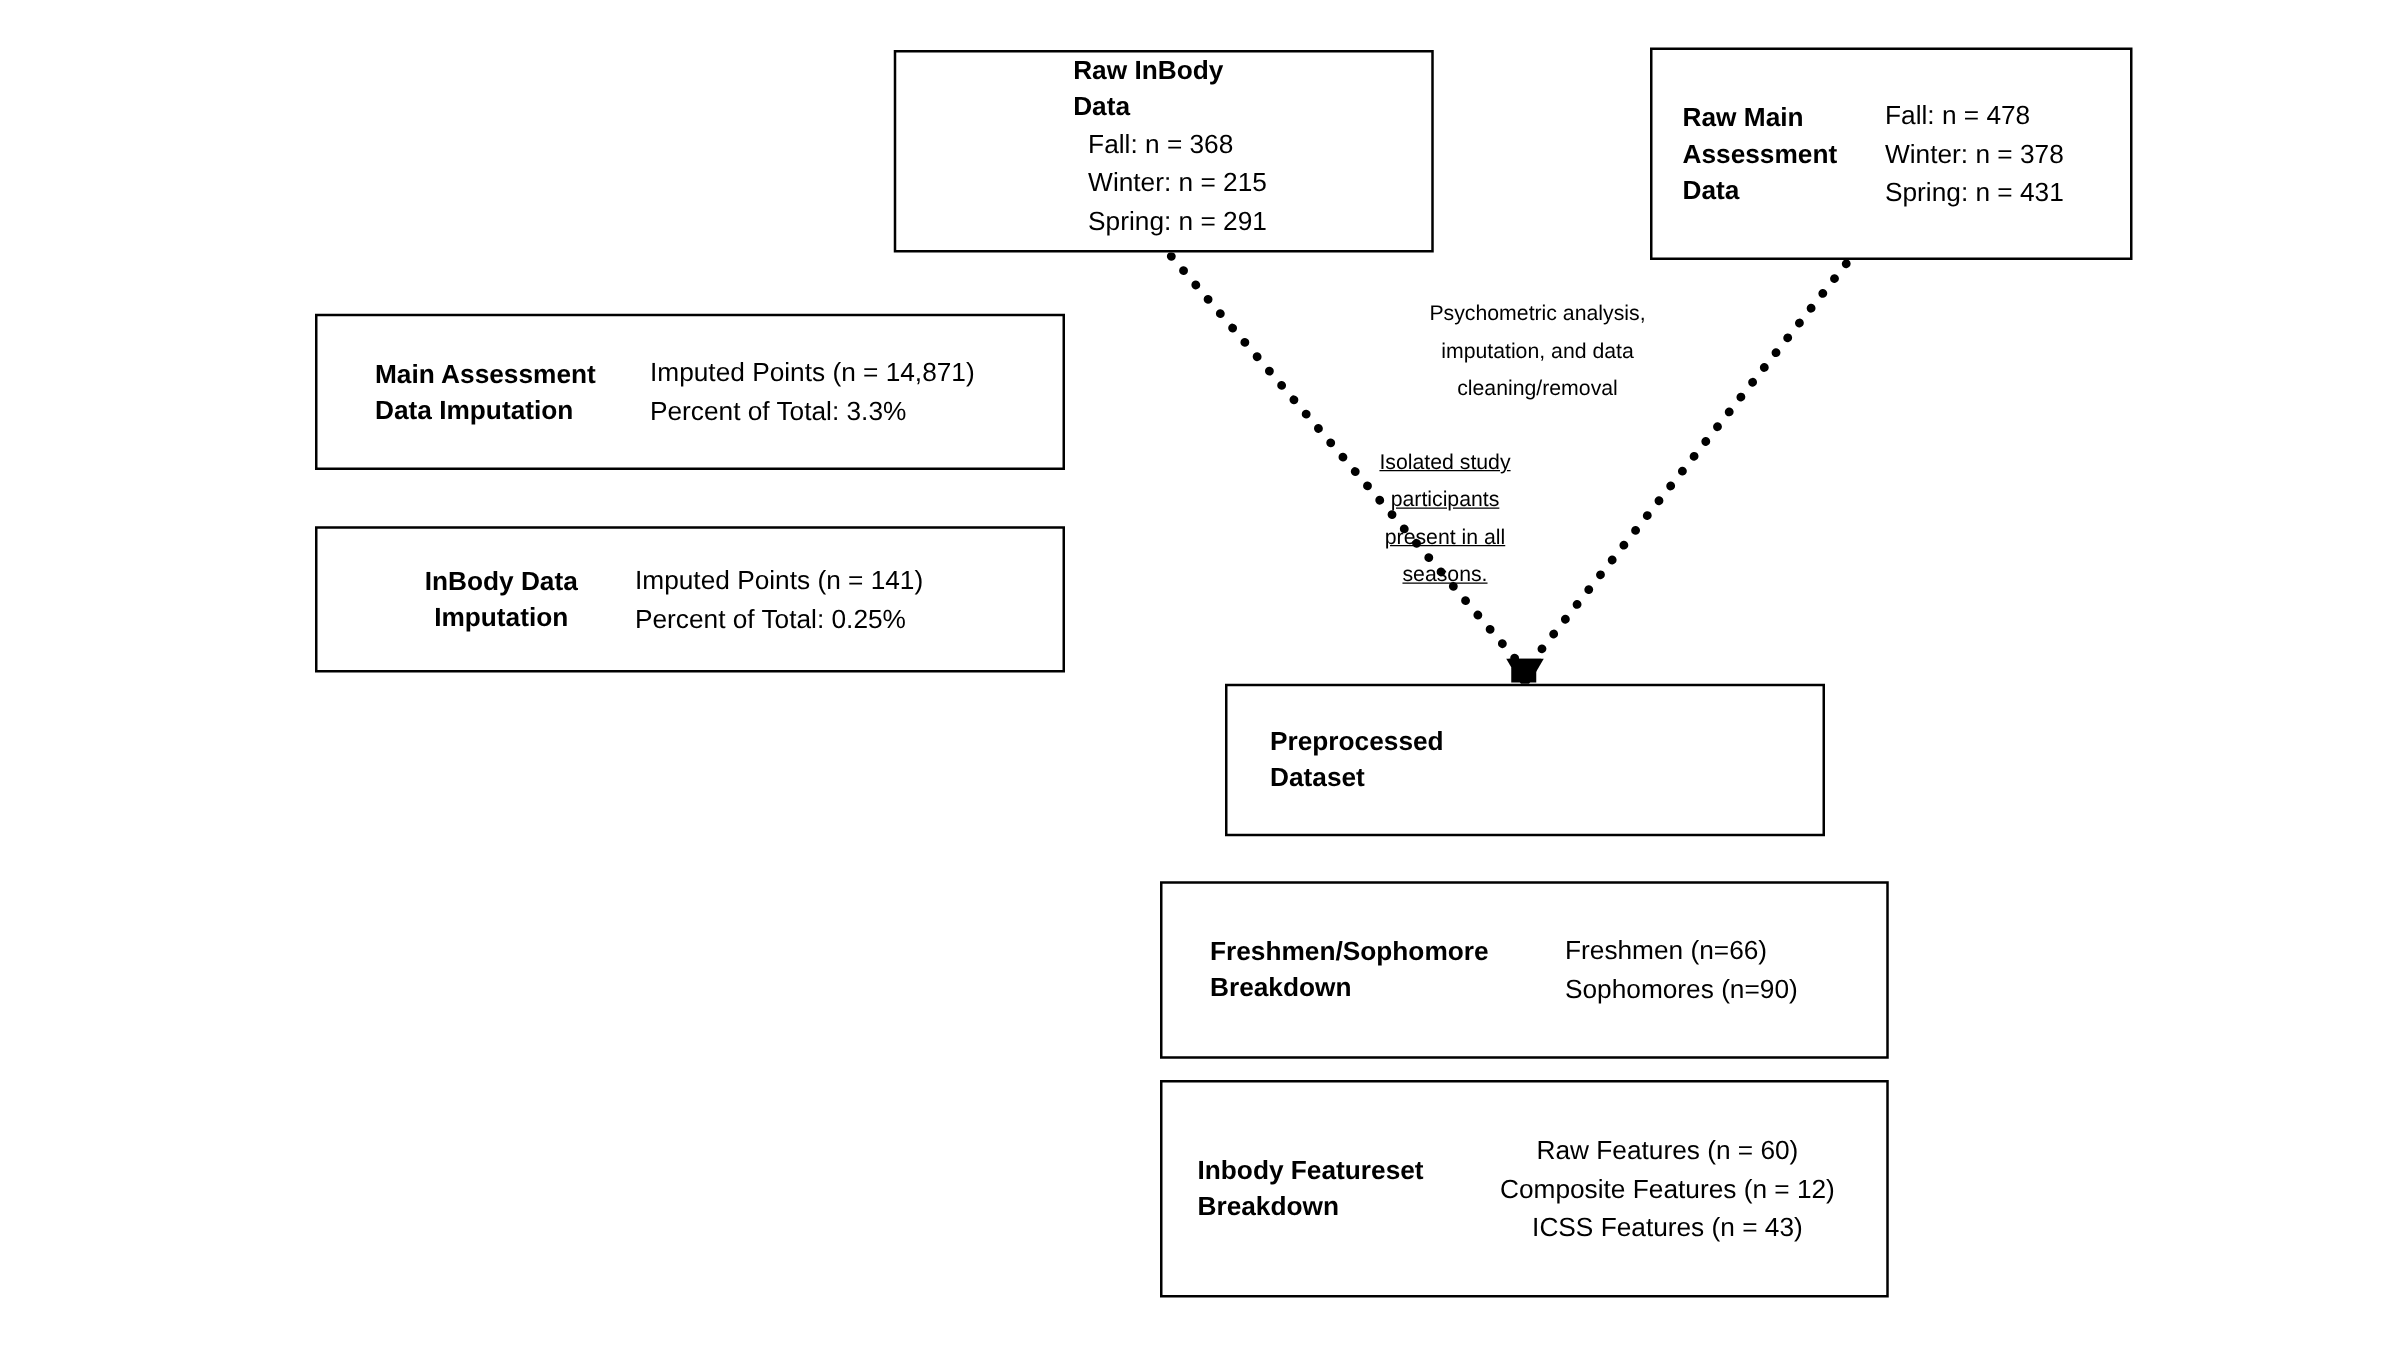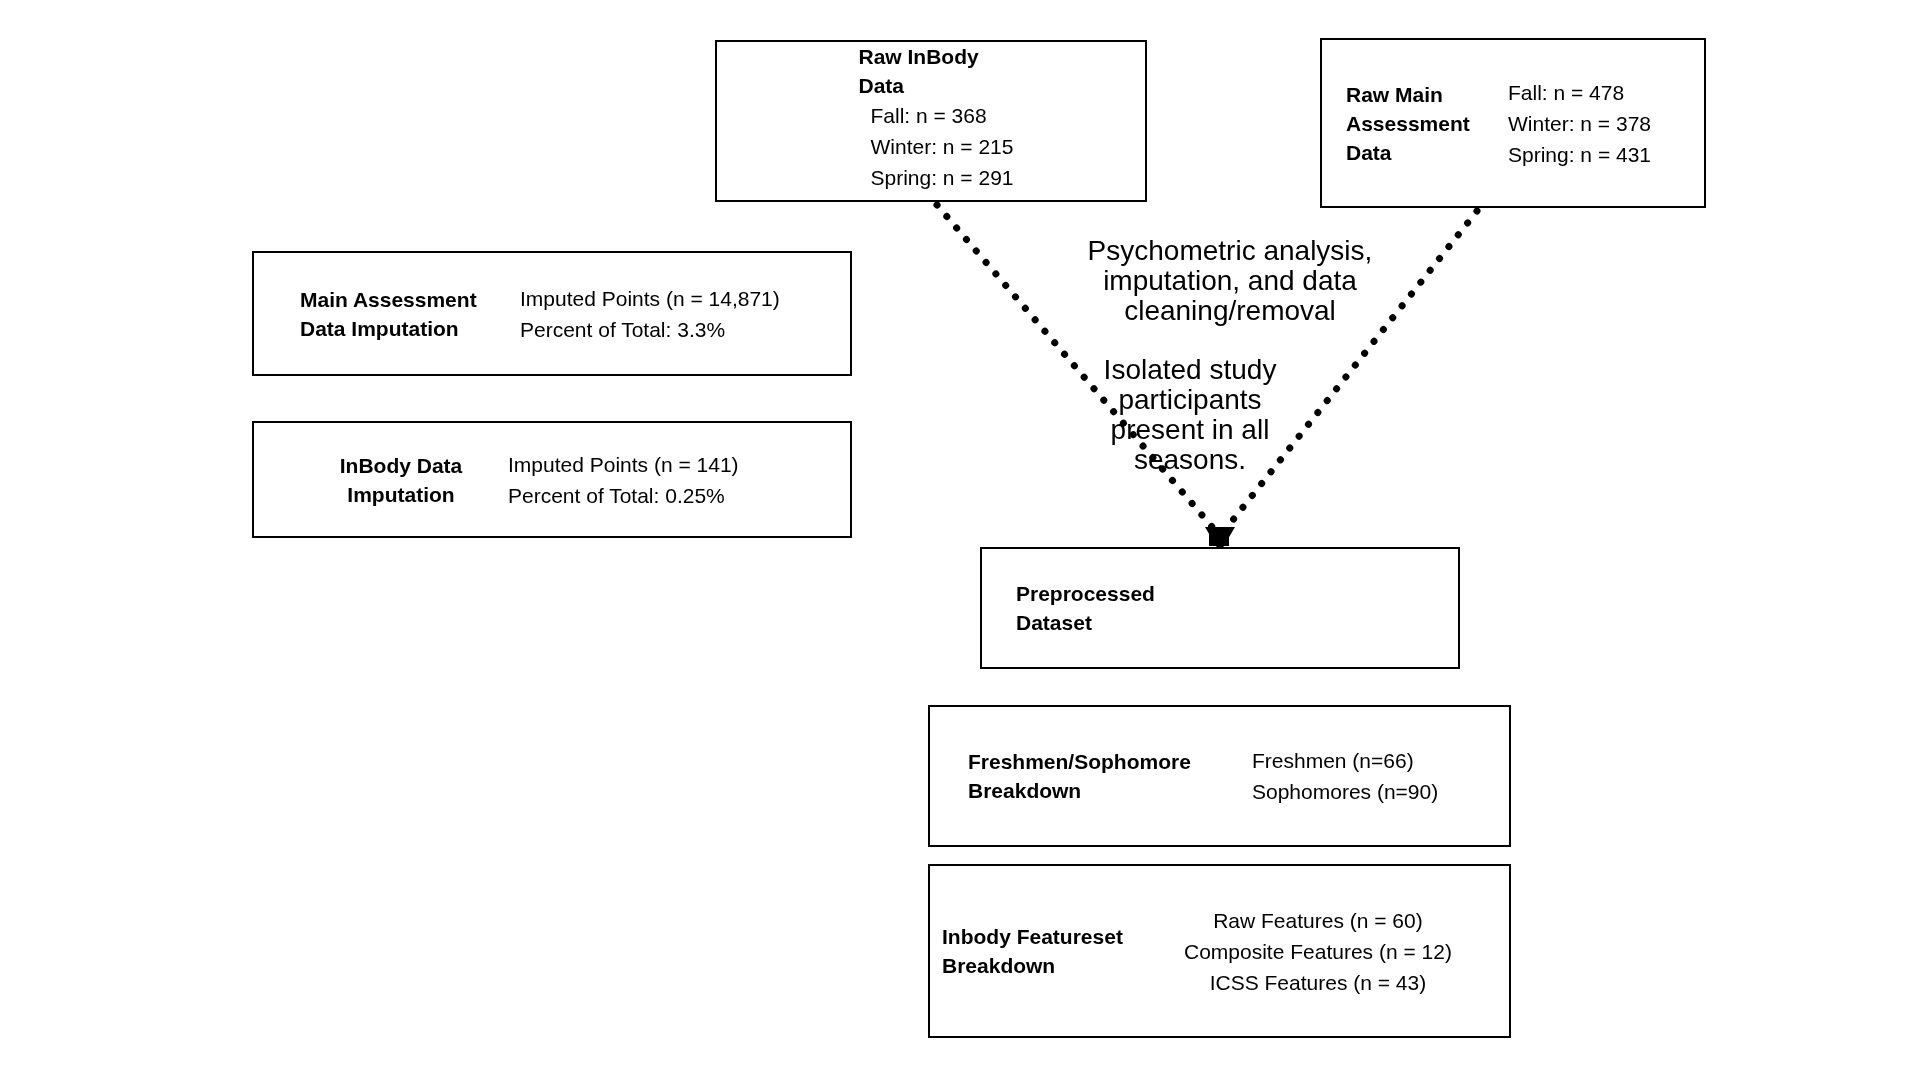--- a/index.html
+++ b/index.html
@@ -73,36 +73,36 @@
 
   #node-preprocessed     { left: 980px;  top: 547px; width: 480px; height: 122px; }
   #node-preprocessed .node-title { width: 158px; margin-left: 34px; }
   #node-preprocessed .node-body  { margin-left: 24px; }
 
   #node-fs-breakdown     { left: 928px;  top: 705px; width: 583px; height: 142px; }
   #node-fs-breakdown .node-title { width: 258px; margin-left: 38px; }
   #node-fs-breakdown .node-body  { margin-left: 26px; }
 
   #node-featureset       { left: 928px;  top: 864px; width: 583px; height: 174px; }
-  #node-featureset .node-title { width: 210px; margin-left: 12px; }
+  #node-featureset .node-title { width: 210px; margin-left: 28px; }
   #node-featureset .node-body  { margin-left: 32px; text-align: center; }
 
   
   .edge-label {
     position: absolute;
     text-align: center;
-    font-size: 28px;
+    font-size: 17px;
     line-height: 30px;
     white-space: pre-line;
     color: #000000;
     z-index: 3;
     background: transparent;
   }
   #label-process  { left: 1075px; top: 236px; width: 310px; }
-  #label-isolated { left: 1095px; top: 355px; width: 190px; }
+  #label-isolated { left: 1061px; top: 355px; width: 190px; text-decoration: underline; }
 </style>
 </head>
 <body>
 
 <div id="canvas">
 
   <svg id="edges" viewBox="0 0 1920 1080" xmlns="http://www.w3.org/2000/svg">
 
     <g>
       <line x1="937" y1="205" x2="1219" y2="535" stroke="#000000" stroke-width="7" stroke-linecap="round" stroke-dasharray="0.1 15"></line>

